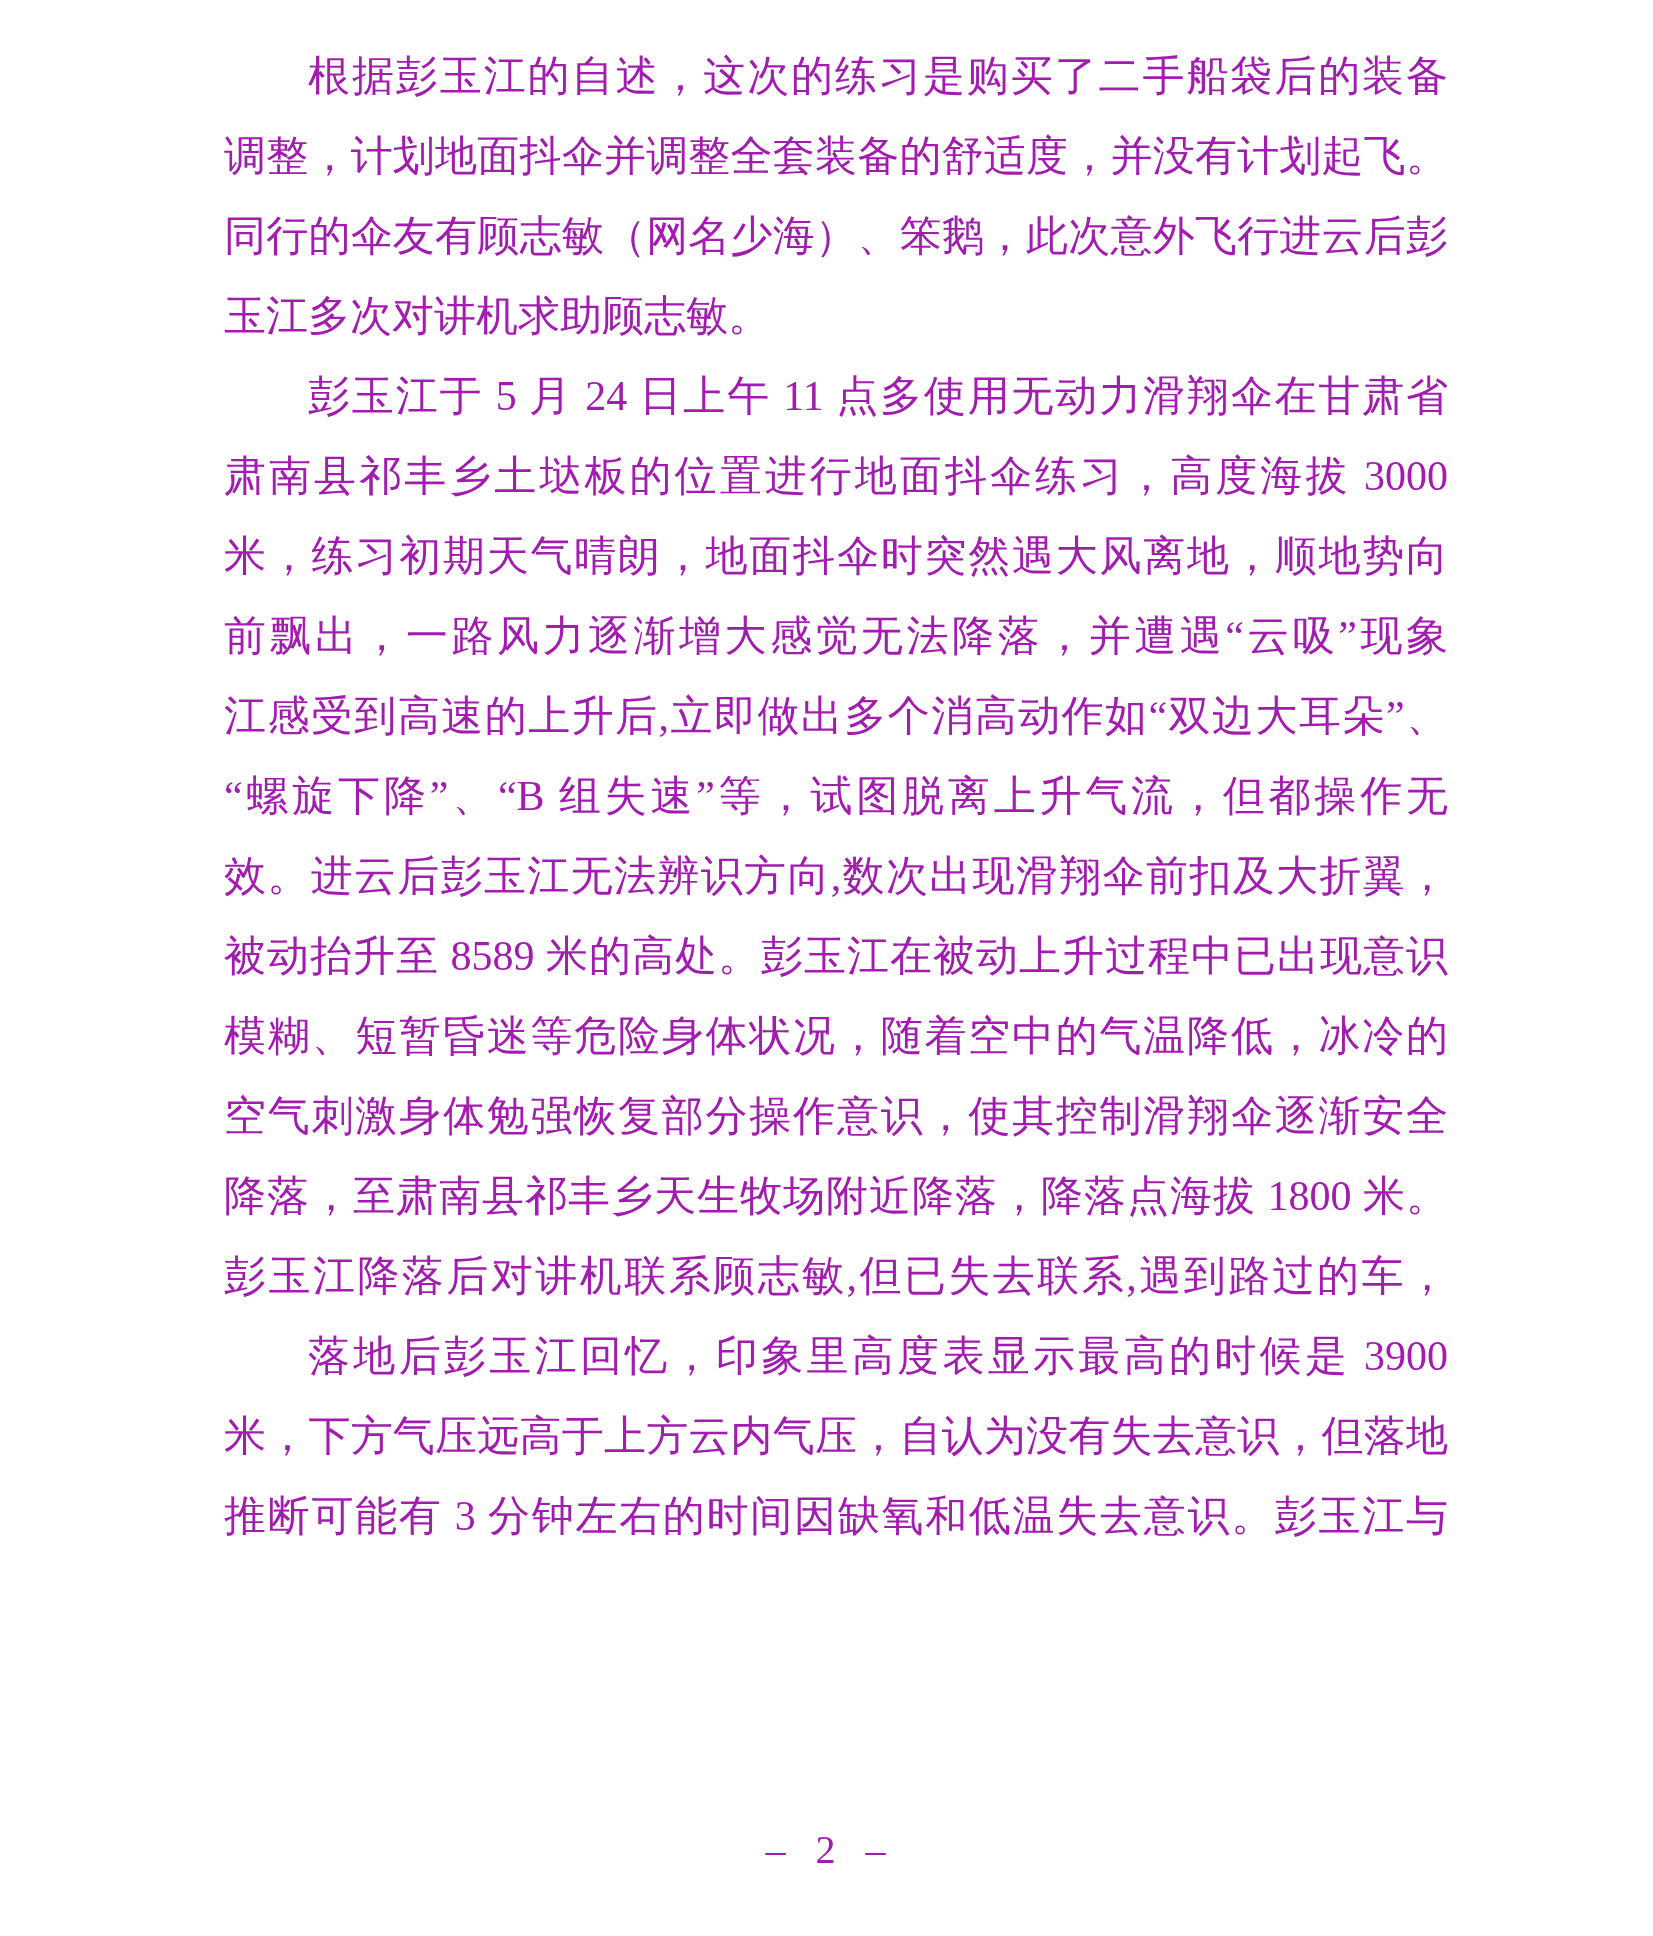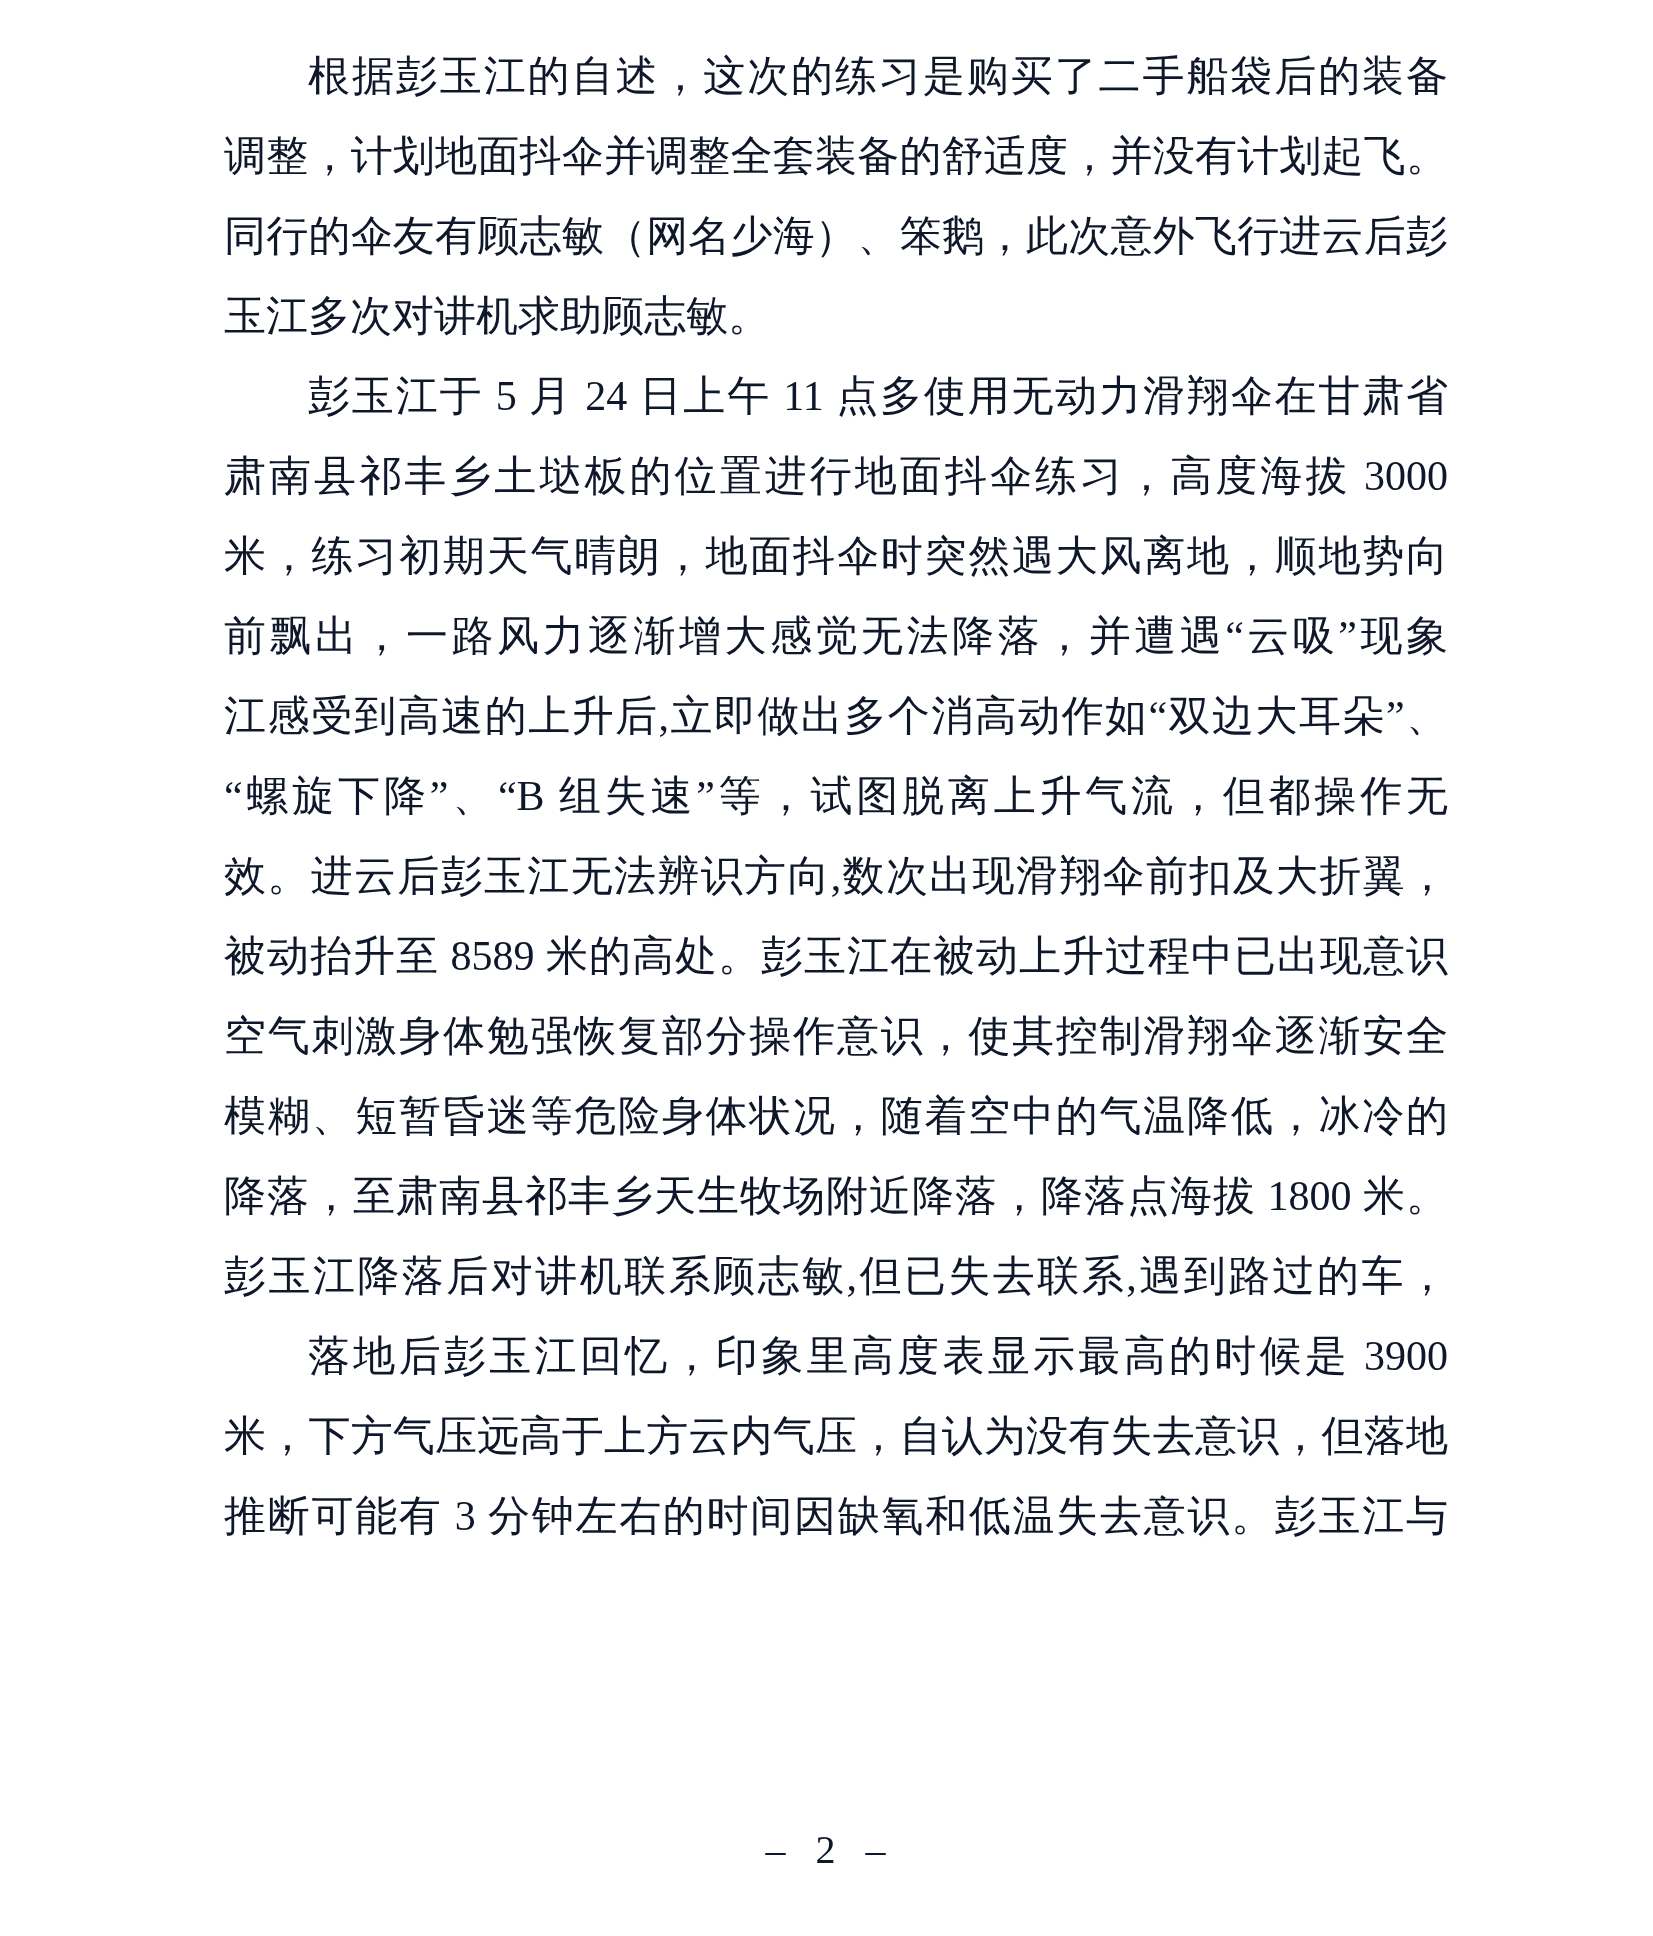--- a/index.html
+++ b/index.html
@@ -5,21 +5,21 @@
   html, body {
     margin: 0;
     padding: 0;
     background: #e8e8e8;
   }
   .page {
     position: relative;
     width: 1653px;
     height: 1936px;
     background: #ffffff;
-    color: #0f172a;
+    color: #a21caf;
     font-family: "Liberation Serif", "DejaVu Serif", serif;
     overflow: hidden;
   }
   .text-block {
     position: absolute;
     left: 224px;
     top: 36px;
     width: 1224px;
   }
   .para {
@@ -73,22 +73,22 @@
 
     <div class="para">
       <div class="line indent">彭玉江于 5 月 24 日上午 11 点多使用无动力滑翔伞在甘肃省</div>
       <div class="line">肃南县祁丰乡土垯板的位置进行地面抖伞练习，高度海拔 3000</div>
       <div class="line">米，练习初期天气晴朗，地面抖伞时突然遇大风离地，顺地势向</div>
       <div class="line">前飘出，一路风力逐渐增大感觉无法降落，并遭遇“云吸”现象</div>
       <div class="line">江感受到高速的上升后,立即做出多个消高动作如“双边大耳朵”、</div>
       <div class="line">“螺旋下降”、“B 组失速”等，试图脱离上升气流，但都操作无</div>
       <div class="line">效。进云后彭玉江无法辨识方向,数次出现滑翔伞前扣及大折翼，</div>
       <div class="line">被动抬升至 8589 米的高处。彭玉江在被动上升过程中已出现意识</div>
+      <div class="line">模糊、短暂昏迷等危险身体状况，随着空中的气温降低，冰冷的</div>
       <div class="line">空气刺激身体勉强恢复部分操作意识，使其控制滑翔伞逐渐安全</div>
-      <div class="line">模糊、短暂昏迷等危险身体状况，随着空中的气温降低，冰冷的</div>
       <div class="line">降落，至肃南县祁丰乡天生牧场附近降落，降落点海拔 1800 米。</div>
       <div class="line">彭玉江降落后对讲机联系顾志敏,但已失去联系,遇到路过的车，</div>
     </div>
 
     <div class="para">
       <div class="line indent">落地后彭玉江回忆，印象里高度表显示最高的时候是 3900</div>
       <div class="line">米，下方气压远高于上方云内气压，自认为没有失去意识，但落地</div>
       <div class="line">推断可能有 3 分钟左右的时间因缺氧和低温失去意识。彭玉江与</div>
     </div>
 

